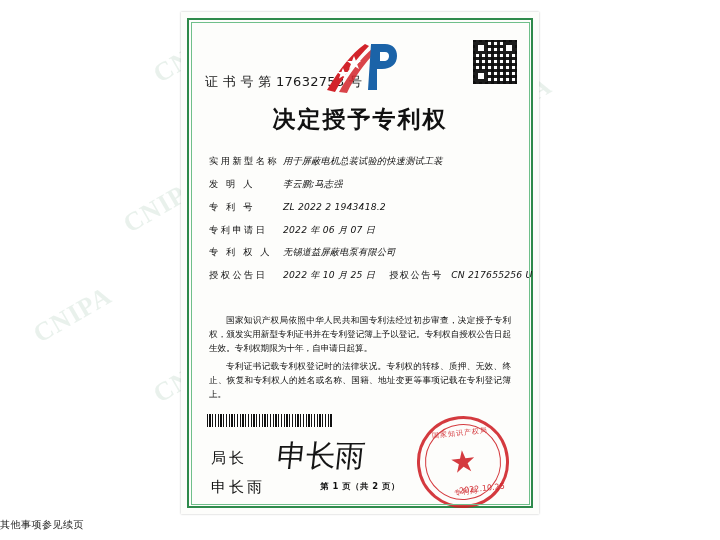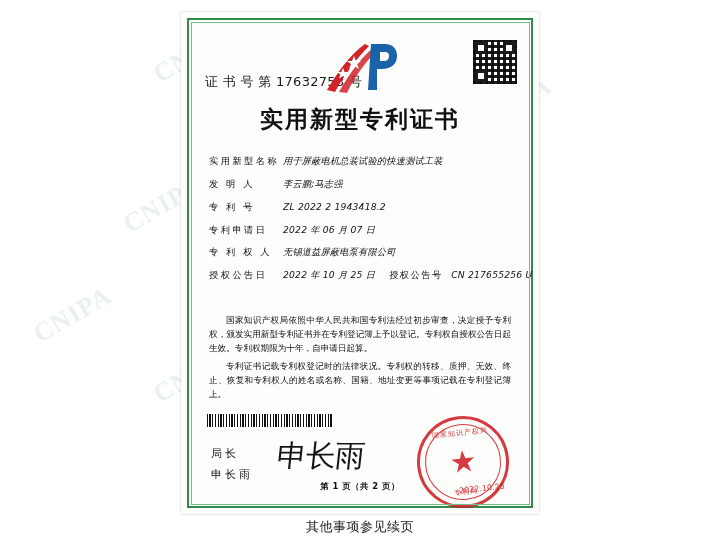--- a/index.html
+++ b/index.html
@@ -159,21 +159,21 @@
     background:
       repeating-linear-gradient(90deg,
         #111 0 1px, #fff 1px 2px, #111 2px 4px, #fff 4px 5px,
         #111 5px 6px, #fff 6px 8px, #111 8px 9px, #fff 9px 11px);
   }
 
   
   #sig-labels {
     position: absolute;
     left: 30px; top: 432px;
-    font-size: 11px;
+    font-size: 15px;
     line-height: 1.9;
     letter-spacing: 3px;
     color: #111;
   }
   #sig-hand {
     position: absolute;
     left: 96px; top: 424px;
     font-family: "DejaVu Serif", serif;
     font-size: 30px;
     color: #151515;
@@ -235,22 +235,21 @@
     text-align: center;
     font-size: 8.4px;
     color: #111;
     letter-spacing: 0.5px;
     font-weight: bold;
   }
 
   #outside-footer {
     position: absolute;
     left: 0; right: 0; top: 518px;
-    text-align: center;
-    font-size: 13px;
+    font-size: 10px;
     color: #222;
     letter-spacing: 0.5px;
   }
 </style>
 </head>
 <body>
 
 <div id="page">
 
   <div class="wm wm1">CNIPA</div>
@@ -274,21 +273,21 @@
       <polygon points="33,16 35,21 40,21 36,24 38,29 33,26 28,29 30,24 26,21 31,21" fill="#ffffff"></polygon>
       <polygon points="22,28 23.6,32 28,32 24.6,34.6 26,38.6 22,36 18,38.6 19.4,34.6 16,32 20.4,32" fill="#ffffff"></polygon>
     </svg>
 
     <div id="qr">
       <span class="qm tl"></span>
       <span class="qm tr"></span>
       <span class="qm bl"></span>
     </div>
 
-    <div id="title">实用新型专利证书</div>
+    <div id="title">决定授予专利权</div>
 
     <div class="fields">
       <div class="frow">
         <span class="flabel">实用新型名称</span>
         <span class="fvalue">用于屏蔽电机总装试验的快速测试工装</span>
       </div>
       <div class="frow">
         <span class="flabel">发 明 人</span>
         <span class="fvalue">李云鹏;马志强</span>
       </div>

